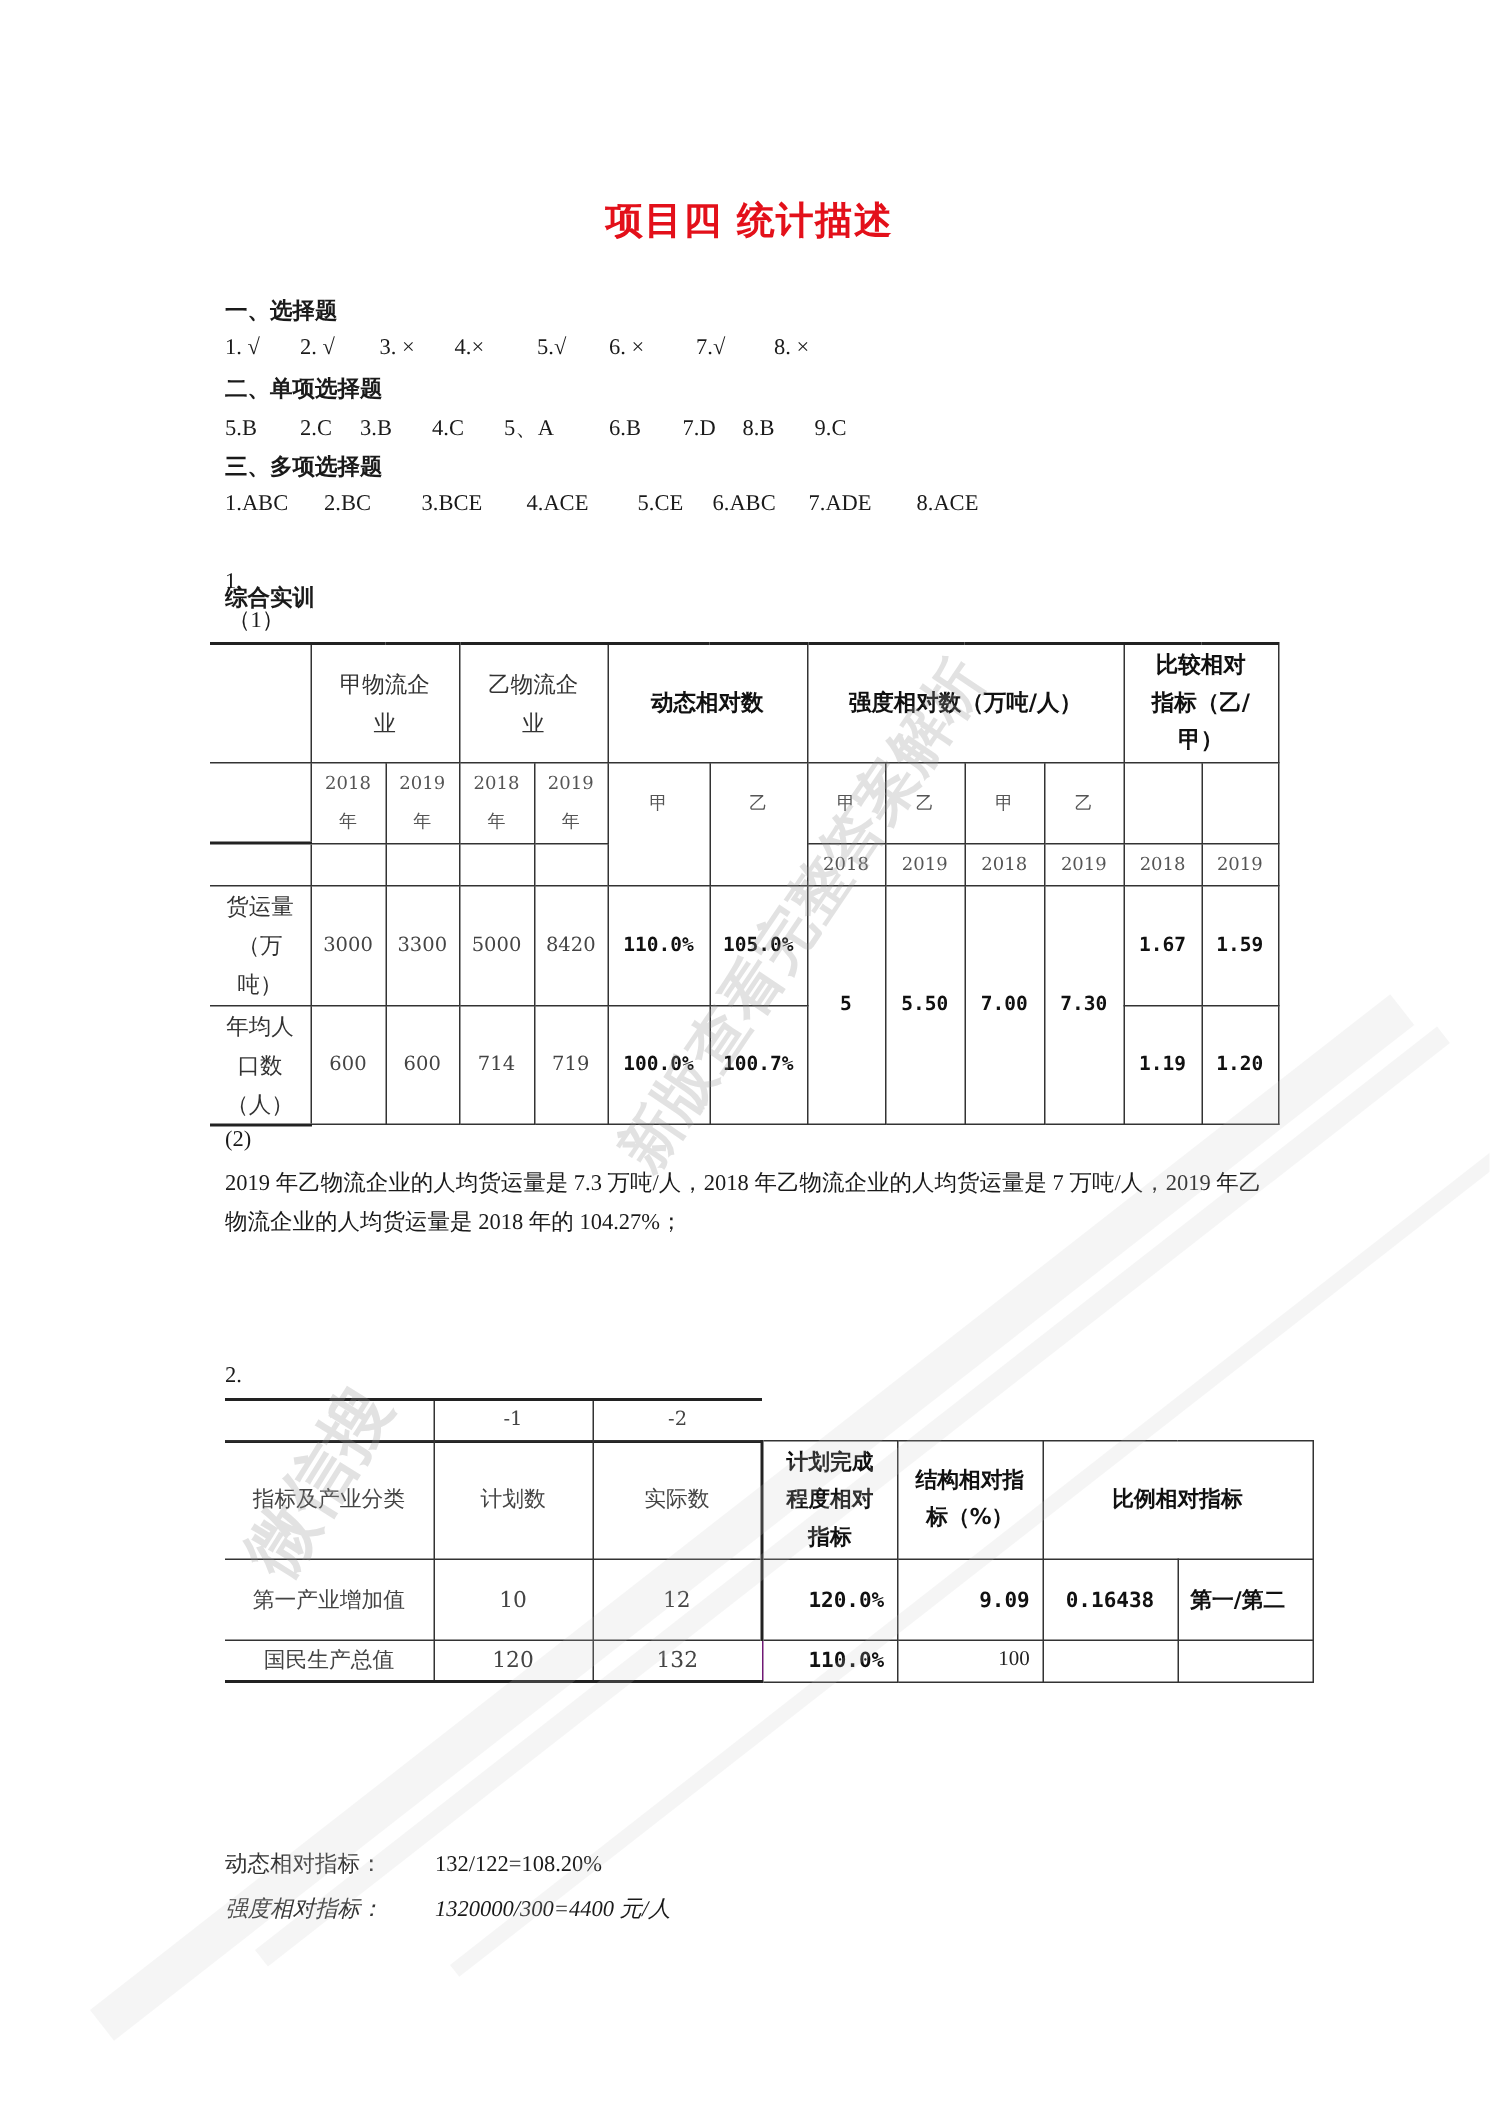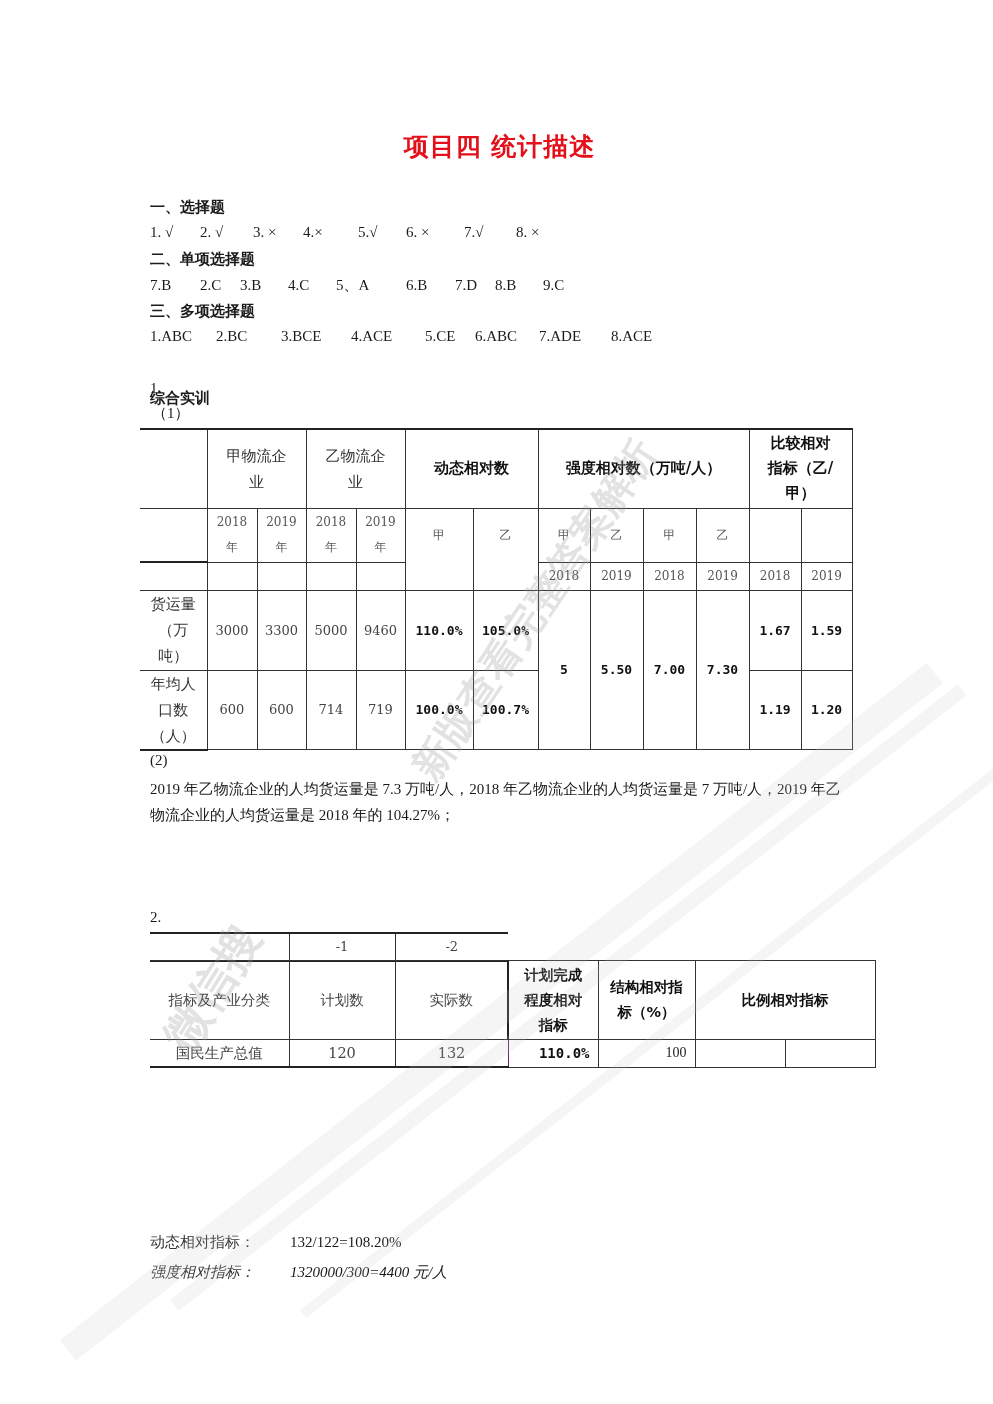--- a/index.html
+++ b/index.html
@@ -35,21 +35,21 @@
 
 <div class="abs title">项目四  统计描述</div>
 
 <div class="abs h" style="top:198px;">一、选择题</div>
 <div class="abs ans" style="top:224px;">
   <span style="width:50px">1. √</span><span style="width:53px">2. √</span><span style="width:50px">3. ×</span><span style="width:55px">4.×</span><span style="width:48px">5.√</span><span style="width:58px">6. ×</span><span style="width:52px">7.√</span><span style="width:50px">8. ×</span>
 </div>
 
 <div class="abs h" style="top:250px;">二、单项选择题</div>
 <div class="abs ans" style="top:276px;">
-  <span style="width:50px">7.B</span><span style="width:40px">2.C</span><span style="width:48px">3.B</span><span style="width:48px">4.C</span><span style="width:70px">5、A</span><span style="width:49px">6.B</span><span style="width:40px">7.D</span><span style="width:48px">8.B</span><span style="width:40px">9.C</span>
+  <span style="width:50px">5.B</span><span style="width:40px">2.C</span><span style="width:48px">3.B</span><span style="width:48px">4.C</span><span style="width:70px">5、A</span><span style="width:49px">6.B</span><span style="width:40px">7.D</span><span style="width:48px">8.B</span><span style="width:40px">9.C</span>
 </div>
 
 <div class="abs h" style="top:302px;">三、多项选择题</div>
 <div class="abs ans" style="top:328px;">
   <span style="width:66px">1.ABC</span><span style="width:65px">2.BC</span><span style="width:70px">3.BCE</span><span style="width:74px">4.ACE</span><span style="width:50px">5.CE</span><span style="width:64px">6.ABC</span><span style="width:72px">7.ADE</span><span style="width:60px">8.ACE</span>
 </div>
 
 <div class="abs h" style="top:346px;margin-top:43px;">综合实训</div>
 <div class="abs ans" style="top:380px;">1.</div>
 <div class="abs ans" style="top:404px;left:152px;">（1）</div>
@@ -105,21 +105,21 @@
     <td class="yr">2018</td>
     <td class="yr">2019</td>
     <td class="yr">2018</td>
     <td class="yr">2019</td>
   </tr>
   <tr style="height:80px">
     <td style="border-left:none;padding:0 10px;" class="hd">货运量（万吨）</td>
     <td>3000</td>
     <td>3300</td>
     <td>5000</td>
-    <td>9460</td>
+    <td>8420</td>
     <td class="bn">110.0%</td>
     <td class="bn">105.0%</td>
     <td class="bn" rowspan="2">5</td>
     <td class="bn" rowspan="2">5.50</td>
     <td class="bn" rowspan="2">7.00</td>
     <td class="bn" rowspan="2">7.30</td>
     <td class="bn">1.67</td>
     <td class="bn">1.59</td>
   </tr>
   <tr style="height:79px">
@@ -169,20 +169,29 @@
   </colgroup>
   <tbody>
       <tr style="height:79px">
     <td style="border-left:none;padding:0 12px;">指标及产业分类</td>
     <td>计划数</td>
     <td style="border-right:2px solid #222;">实际数</td>
     <td class="bh" style="padding:0 10px;line-height:25px;">计划完成程度相对指标</td>
     <td class="bh" style="padding:0 8px;line-height:25px;">结构相对指标（%）</td>
     <td class="bh" colspan="2">比例相对指标</td>
   </tr>
+  <tr style="height:54px">
+    <td style="border-left:none;padding:0 12px;">第一产业增加值</td>
+    <td>10</td>
+    <td style="border-right:2px solid #222;">12</td>
+    <td class="bn">120.0%</td>
+    <td class="bn">9.09</td>
+    <td class="bn" style="text-align:center;padding-right:0;">0.16438</td>
+    <td class="rl">第一/第二</td>
+  </tr>
   <tr style="height:27px">
     <td class="thick-bottom" style="border-left:none;">国民生产总值</td>
     <td class="thick-bottom">120</td>
     <td class="thick-bottom" style="border-right:1px solid #701a75;">132</td>
     <td class="bn">110.0%</td>
     <td class="bn" style="font-family:'Liberation Serif','DejaVu Serif',serif;font-weight:normal;color:#222;">100</td>
     <td></td>
     <td></td>
   </tr>
 </tbody>

